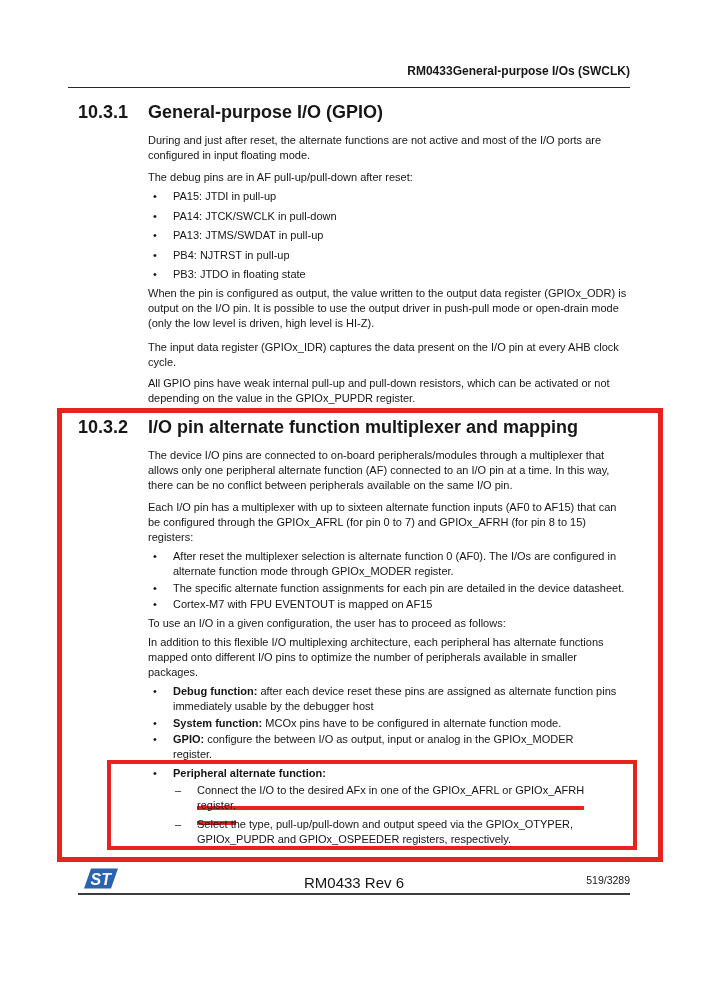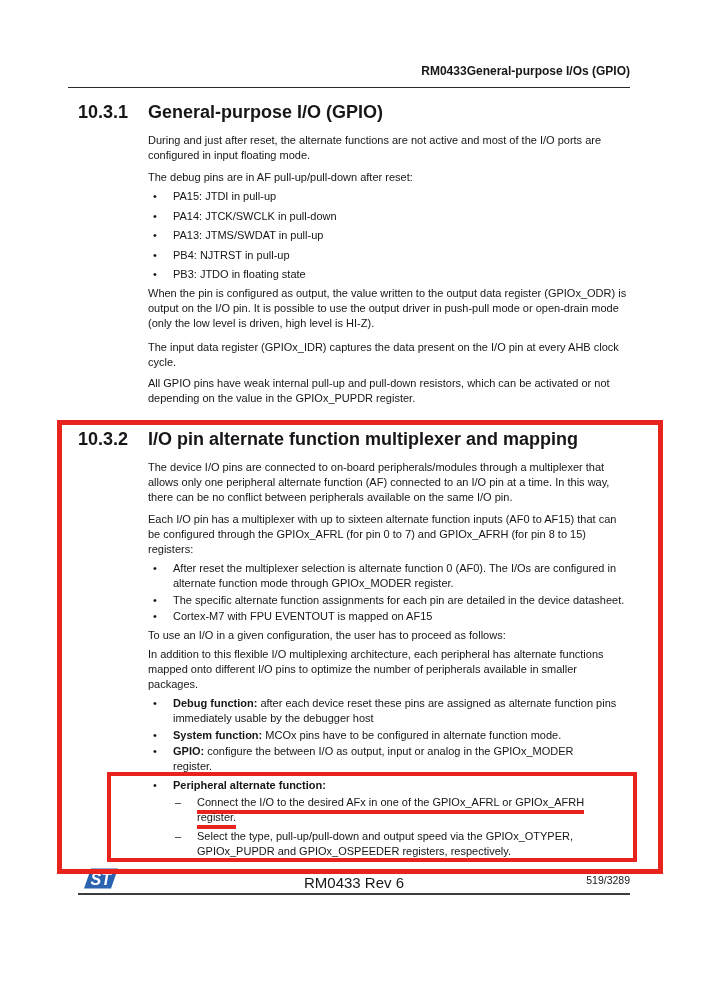--- a/index.html
+++ b/index.html
@@ -15,56 +15,56 @@
   
   .hdr{position:absolute;left:68px;right:76px;top:64px;display:flex;justify-content:flex-end;
        font-size:12px;font-weight:bold;padding-bottom:9px;border-bottom:1.5px solid #2a2a2a;}
 
   
   .main{position:absolute;left:78px;right:76px;top:104px;font-size:11px;line-height:15px;}
   .sec-head{display:flex;font-size:18px;line-height:16px;font-weight:bold;margin-bottom:13px;}
   .sec-num{width:70px;flex:0 0 70px;}
   .content{margin-left:70px;}
   .content p{margin:0 0 7px 0;}
-  p.mb4{margin-bottom:4px;} p.mb6{margin-bottom:6px;} p.mb9{margin-bottom:9px;} p.mb0{margin-bottom:16px;}
+  p.mb4{margin-bottom:4px;} p.mb6{margin-bottom:6px;} p.mb9{margin-bottom:9px;} p.mb0{margin-bottom:4px;}
   .blist{margin:0 0 4px 0;}
   .brow{display:flex;margin-bottom:4.5px;}
   .blist-tight .brow{margin-bottom:1.5px;}
   .brow:last-child{margin-bottom:0;}
   .bdot{flex:0 0 20px;margin-left:5px;}
   .btxt{flex:1;}
   .srow{display:flex;margin-left:27px;margin-bottom:4px;}
   .sdash{flex:0 0 22px;}
   .stxt{flex:1;}
   b{font-weight:bold;}
 
   
   .annot-outer{position:relative;padding:9px 0 6px 0;margin-top:0;}
   .annot-outer::before{content:"";position:absolute;top:-2px;bottom:-2px;left:-21px;right:-33px;
        border:5px solid var(--red);pointer-events:none;z-index:6;}
   .annot-inner{position:relative;margin-top:2px;padding:2px 0 3px 0;}
   .annot-inner::before{content:"";position:absolute;top:-4px;bottom:0;left:-41px;right:-7px;
        border:4px solid var(--red);pointer-events:none;z-index:6;}
-  .redline{border-bottom:4px solid var(--red);padding-bottom:2px;}
+  .redline{border-bottom:4px solid var(--red);padding-bottom:10px;}
 
   
   .ftr{position:absolute;left:78px;right:76px;top:866px;height:28px;}
   .ftr-rule{position:absolute;left:0;right:0;top:27px;border-top:2px solid #3c3c3c;}
   .ftr-center{position:absolute;left:0;right:0;top:8px;text-align:center;font-size:15px;}
   .ftr-right{position:absolute;right:0;top:8px;font-size:10.5px;}
   .ftr-logo{position:absolute;left:5px;top:1px;width:36px;height:23px;}
 </style>
 </head>
 <body>
 
 <div class="page">
 
   <div class="hdr">
     <span>RM0433</span>
-    <span>General-purpose I/Os (GPIO)</span>
+    <span>General-purpose I/Os (SWCLK)</span>
   </div>
 
   <div class="main">
 
     <div class="sec-head">
       <span class="sec-num">10.3.1</span>
       <span>General-purpose I/O (GPIO)</span>
     </div>
     <div class="content">
       <p>During and just after reset, the alternate functions are not active and most of the I/O ports are configured in input floating mode.</p>

